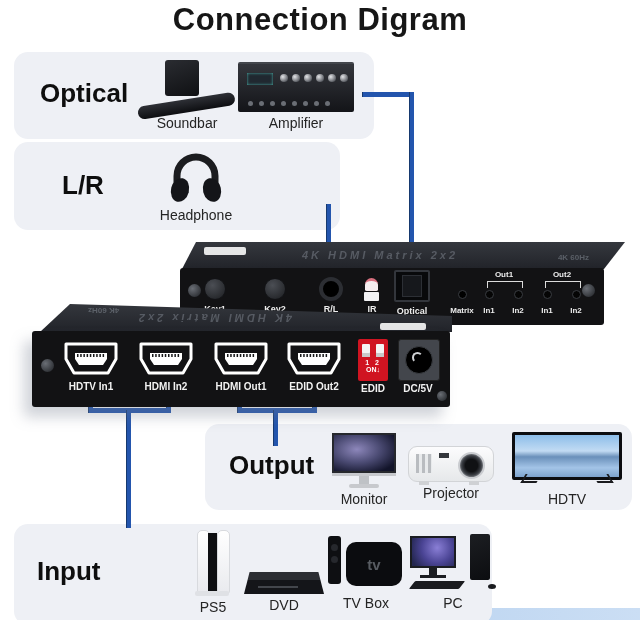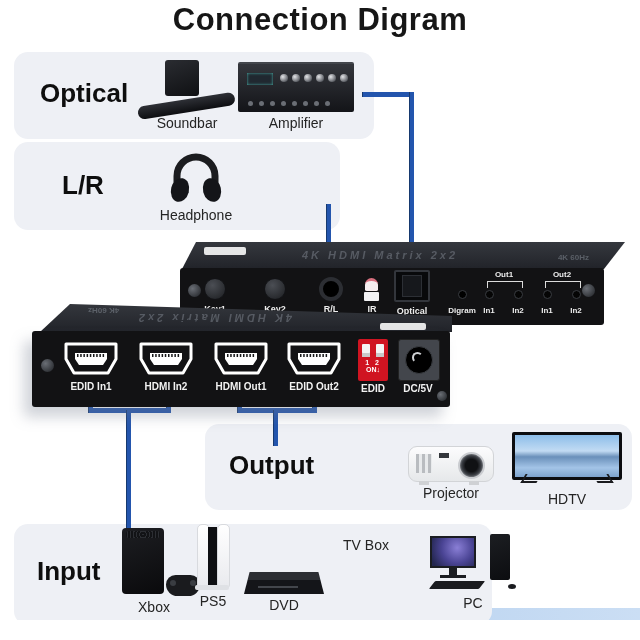--- a/index.html
+++ b/index.html
@@ -218,21 +218,21 @@
       <div class="ir-icon" style="left:184px;top:10px;">
         <div class="dome"></div>
           <div class="body"></div>
       </div>
       <div class="ctl-label" style="left:192px;top:36px;">IR</div>
       <div class="opt-port" style="left:214px;top:2px;">
           <div class="inner"></div>
         </div>
       <div class="ctl-label" style="left:232px;top:38px;">Optical</div>
       <div class="hole" style="left:278px;top:22px;"></div>
-      <div class="ctl-label" style="left:282px;top:38px;font-size:8px;">Digram</div>
+      <div class="ctl-label" style="left:282px;top:38px;font-size:8px;">Matrix</div>
       <div class="ctl-label" style="left:324px;top:2px;font-size:8px;">Out1</div>
       <div class="grp-bracket" style="left:307px;top:13px;width:34px;"></div>
       <div class="led" style="left:305px;top:22px;"></div>
       <div class="led" style="left:334px;top:22px;"></div>
       <div class="ctl-label" style="left:309px;top:38px;font-size:8px;">In1</div>
       <div class="ctl-label" style="left:338px;top:38px;font-size:8px;">In2</div>
       <div class="ctl-label" style="left:382px;top:2px;font-size:8px;">Out2</div>
       <div class="grp-bracket" style="left:365px;top:13px;width:34px;"></div>
       <div class="led" style="left:363px;top:22px;"></div>
       <div class="led" style="left:392px;top:22px;"></div>
@@ -253,21 +253,21 @@
          box-shadow:-8px 10px 14px rgba(120,130,145,.35);">
       <div class="screw" style="left:9px;top:28px;"></div>
 
       <div class="hdmi" style="left:30px;top:10px;">
         <svg width="58" height="36" viewBox="0 0 58 36">
           <path d="M4 3 h50 v15 l-8 14 h-34 l-8 -14 z" fill="none" stroke="#ffffff" stroke-width="3" stroke-linejoin="round"></path>
           <path d="M13 12 h32 v6 l-4 6 h-24 l-4 -6 z" fill="#ffffff"></path>
           <line x1="15" y1="14.5" x2="43" y2="14.5" stroke="#17181a" stroke-width="3" stroke-dasharray="1.5 1.7"></line>
         </svg>
       </div>
-      <div class="port-label" style="left:59px;top:50px;">EDID In1</div>
+      <div class="port-label" style="left:59px;top:50px;">HDTV In1</div>
       <div class="hdmi" style="left:105px;top:10px;">
         <svg width="58" height="36" viewBox="0 0 58 36">
           <path d="M4 3 h50 v15 l-8 14 h-34 l-8 -14 z" fill="none" stroke="#ffffff" stroke-width="3" stroke-linejoin="round"></path>
           <path d="M13 12 h32 v6 l-4 6 h-24 l-4 -6 z" fill="#ffffff"></path>
           <line x1="15" y1="14.5" x2="43" y2="14.5" stroke="#17181a" stroke-width="3" stroke-dasharray="1.5 1.7"></line>
         </svg>
       </div>
       <div class="port-label" style="left:134px;top:50px;">HDMI In2</div>
       <div class="hdmi" style="left:180px;top:10px;">
         <svg width="58" height="36" viewBox="0 0 58 36">
@@ -299,20 +299,29 @@
       <div class="dcjack" style="left:366px;top:8px;">
           <div class="hole"></div>
         </div>
       <div class="port-label" style="left:386px;top:52px;">DC/5V</div>
       <div class="screw" style="left:405px;top:60px;width:10px;height:10px;"></div>
     </div>
   </div>
 
   <div class="abs panel" style="left:205px;top:424px;width:427px;height:86px;">
     <div class="sec-label" style="left:24px;top:26px;">Output</div>
+    <div class="item" style="left:124px;top:8px;width:70px;">
+      <div class="icon-box" style="width:64px;height:56px;flex-direction:column;align-items:stretch;">
+        <div class="monitor-screen"></div>
+          <div class="monitor-chin"></div>
+          <div class="monitor-neck"></div>
+          <div class="monitor-base"></div>
+      </div>
+      <div class="cap">Monitor</div>
+    </div>
     <div class="item" style="left:200px;top:14px;width:92px;">
       <div class="icon-box" style="width:86px;height:44px;">
         <div class="proj-body">
           <div class="proj-vent"></div>
             <div class="proj-btn"></div>
             <div class="proj-lens"></div>
           <div class="proj-feet"></div>
             <div class="proj-feet2"></div>
         </div>
       </div>
@@ -324,53 +333,50 @@
             <div class="tv-leg l"></div>
             <div class="tv-leg r"></div>
           </div>
       </div>
       <div class="cap">HDTV</div>
     </div>
   </div>
 
   <div class="abs panel" style="left:14px;top:524px;width:478px;height:101px;">
     <div class="sec-label" style="left:23px;top:32px;">Input</div>
-    <div class="item" style="left:92px;top:4px;width:96px;">
-      <div class="icon-box" style="width:92px;height:68px;">
-        <div class="xbox-tower">
-            <div class="xbox-vent"></div>
-          </div>
-        <div class="pad-body">
-            <i style="left:4px;top:5px;"></i>
-            <i style="right:4px;top:5px;"></i>
-          </div>
-      </div>
-      <div class="cap">Xbox</div>
-    </div>
-    <div class="item" style="left:176px;top:0;width:46px;">
+    <div class="item" style="left:176px;top:6px;width:46px;">
       <div class="icon-box" style="width:40px;height:66px;">
         <div class="ps5-fin" style="left:4px;"></div>
         <div class="ps5-core" style="left:15px;"></div>
         <div class="ps5-fin" style="left:24px;"></div>
         <div class="ps5-base"></div>
       </div>
       <div class="cap">PS5</div>
     </div>
     <div class="item" style="left:228px;top:30px;width:84px;">
       <div class="icon-box" style="width:80px;height:40px;">
         <div class="dvd-body">
             <div class="dvd-slot"></div>
           </div>
       </div>
       <div class="cap">DVD</div>
     </div>
     <div class="item" style="left:312px;top:10px;width:80px;">
+      <div class="icon-box" style="width:76px;height:58px;">
+        <div class="tvbox-remote">
+            <i style="top:8px;"></i>
+            <i style="top:20px;"></i>
+          </div>
+        <div class="tvbox-body">
+            <span>tv</span>
+          </div>
+      </div>
       <div class="cap">TV Box</div>
     </div>
-    <div class="item" style="left:414px;top:10px;width:90px;">
+    <div class="item" style="left:394px;top:10px;width:90px;">
       <div class="icon-box" style="width:86px;height:58px;">
         <div class="pc-mon"></div>
           <div class="pc-stand"></div>
           <div class="pc-base"></div>
         <div class="pc-tower"></div>
           <div class="pc-kb"></div>
           <div class="pc-mouse"></div>
       </div>
       <div class="cap">PC</div>
     </div>

